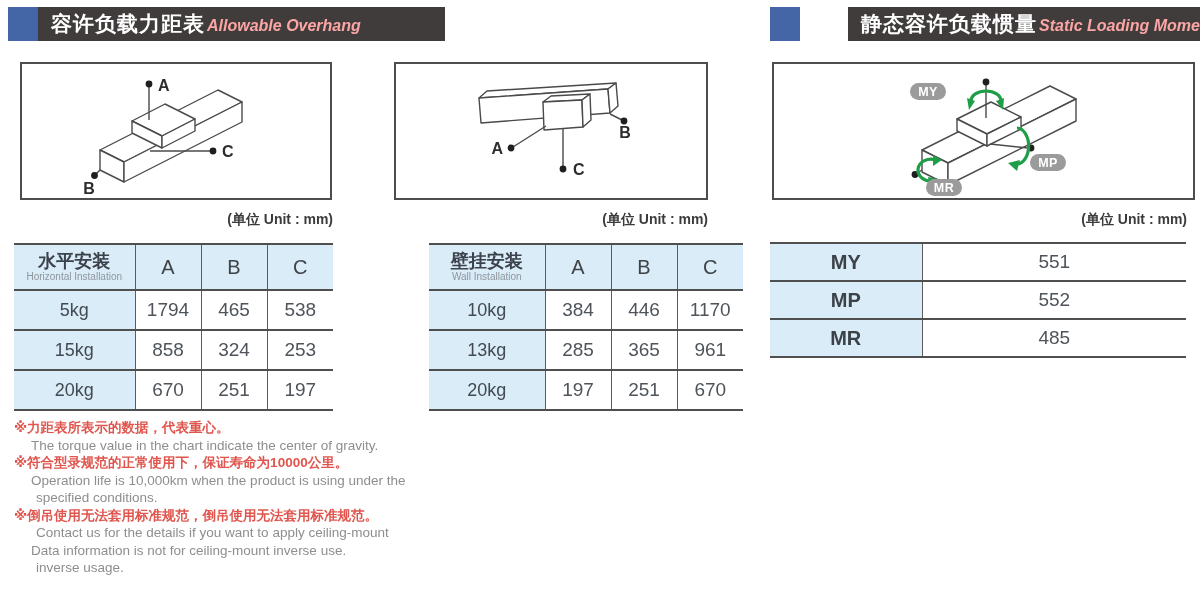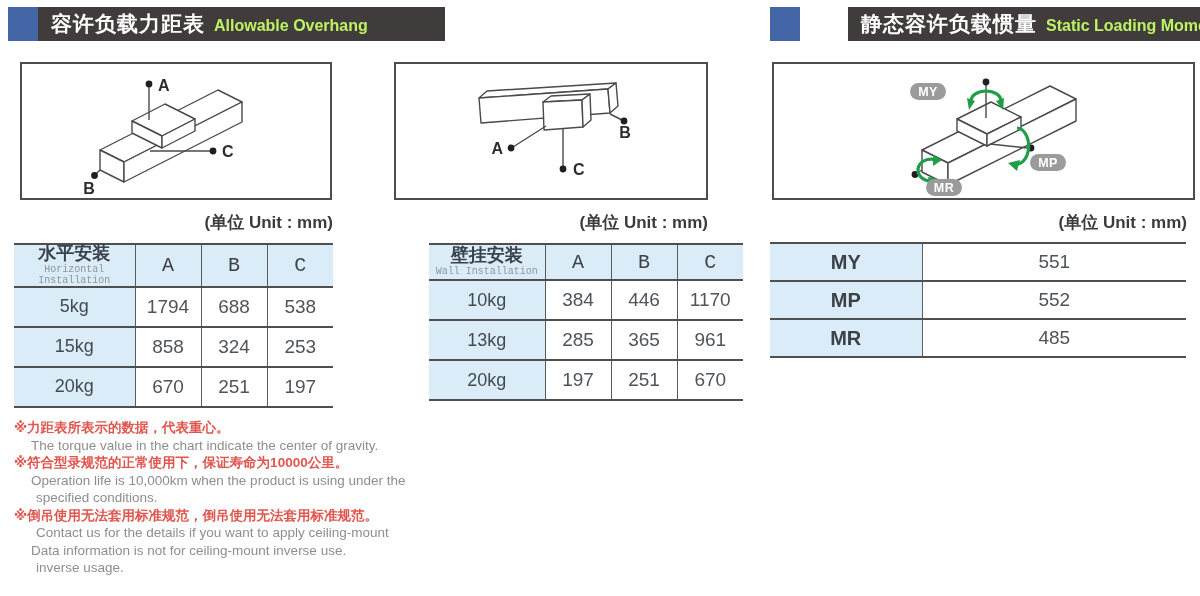--- a/index.html
+++ b/index.html
@@ -9,45 +9,45 @@
     font-family:"Liberation Sans","DejaVu Sans",sans-serif; overflow:hidden;
   }
   
   .hdr { position:absolute; top:7px; height:34px; display:flex; }
   .hdr .sq { width:30px; height:34px; background:#4566a6; flex:none; }
   .hdr .bar {
     flex:1; background:#403c3b; display:flex; align-items:center;
     padding-left:13px; white-space:nowrap;
   }
   .hdr .cn { color:#ffffff; font-size:21px; font-weight:700; letter-spacing:1px; }
-  .hdr .en { color:#bef264; font-size:16px; font-weight:700; margin-left:9px; padding-top:3px; }
+  .hdr .en { color:#fca5a5; font-size:16px; font-weight:700; margin-left:2px; padding-top:3px;font-style:italic; }
   #hdr-left  { left:8px;   width:437px; }
   #hdr-right { left:770px; width:430px;gap:48px; }
   
   .dbox { position:absolute; top:62px; height:138px; border:2px solid #4d4d4d; background:#fff; }
   #dbox1 { left:20px;  width:312px; }
   #dbox2 { left:394px; width:314px; }
   #dbox3 { left:772px; width:423px; }
   .dbox svg { display:block; width:100%; height:100%; }
   
-  .unit { position:absolute; top:211px; font-size:17px; font-weight:700; color:#3b3b3b; text-align:right; }
+  .unit { position:absolute; top:211px; font-size:14px; font-weight:700; color:#3b3b3b; text-align:right; }
   #unit1 { left:20px;  width:313px; }
   #unit2 { left:394px; width:314px; }
   #unit3 { left:770px; width:417px; }
   
   table.dt { position:absolute; border-collapse:collapse; table-layout:fixed; border-top:2px solid #4f4f4f; }
   table.dt th, table.dt td {
     border-bottom:2px solid #4f4f4f; text-align:center; vertical-align:middle; padding:0;
   }
   table.dt td + td, table.dt th + th { border-left:1.5px solid #5c5c5c; }
   .bluecell { background:#d9ecf8; }
   #t1 { left:14px;  top:243px; width:319px; }
   #t2 { left:398px; top:243px; width:314px;margin-left:31px; }
   #t3 { left:770px; top:242px; width:416px; }
-  #t1 tr.hrow, #t2 tr.hrow { height:36px;font-family:Liberation Mono, monospace; }
+  #t1 tr.hrow, #t2 tr.hrow { height:46px; }
   #t1 tr.drow, #t2 tr.drow { height:40px; }
   #t3 tr { height:38px; }
   .tcn { font-size:18px; font-weight:700; color:#3c424c; line-height:1.05; }
   .ten { font-size:10px; font-weight:400; color:#8f959c; line-height:1.1; }
   .colhead { font-size:20px; font-weight:400; color:#3e4348; }
   .rowlabel { font-size:18px; font-weight:500; color:#434a52; }
   .val { font-size:19px; font-weight:400; color:#4e545a; }
   .mlabel { font-size:20px; font-weight:700; color:#3d4249; }
   
   #notes { position:absolute; left:14px; top:419px; width:490px; }
@@ -194,21 +194,21 @@
         <div class="tcn">水平安装</div>
         <div class="ten">Horizontal Installation</div>
       </th>
       <th class="bluecell colhead">A</th>
       <th class="bluecell colhead">B</th>
       <th class="bluecell colhead">C</th>
     </tr>
     <tr class="drow">
       <td class="bluecell rowlabel">5kg</td>
       <td class="val">1794</td>
-      <td class="val">688</td>
+      <td class="val">465</td>
       <td class="val">538</td>
     </tr>
     <tr class="drow">
       <td class="bluecell rowlabel">15kg</td>
       <td class="val">858</td>
       <td class="val">324</td>
       <td class="val">253</td>
     </tr>
     <tr class="drow">
       <td class="bluecell rowlabel">20kg</td>

